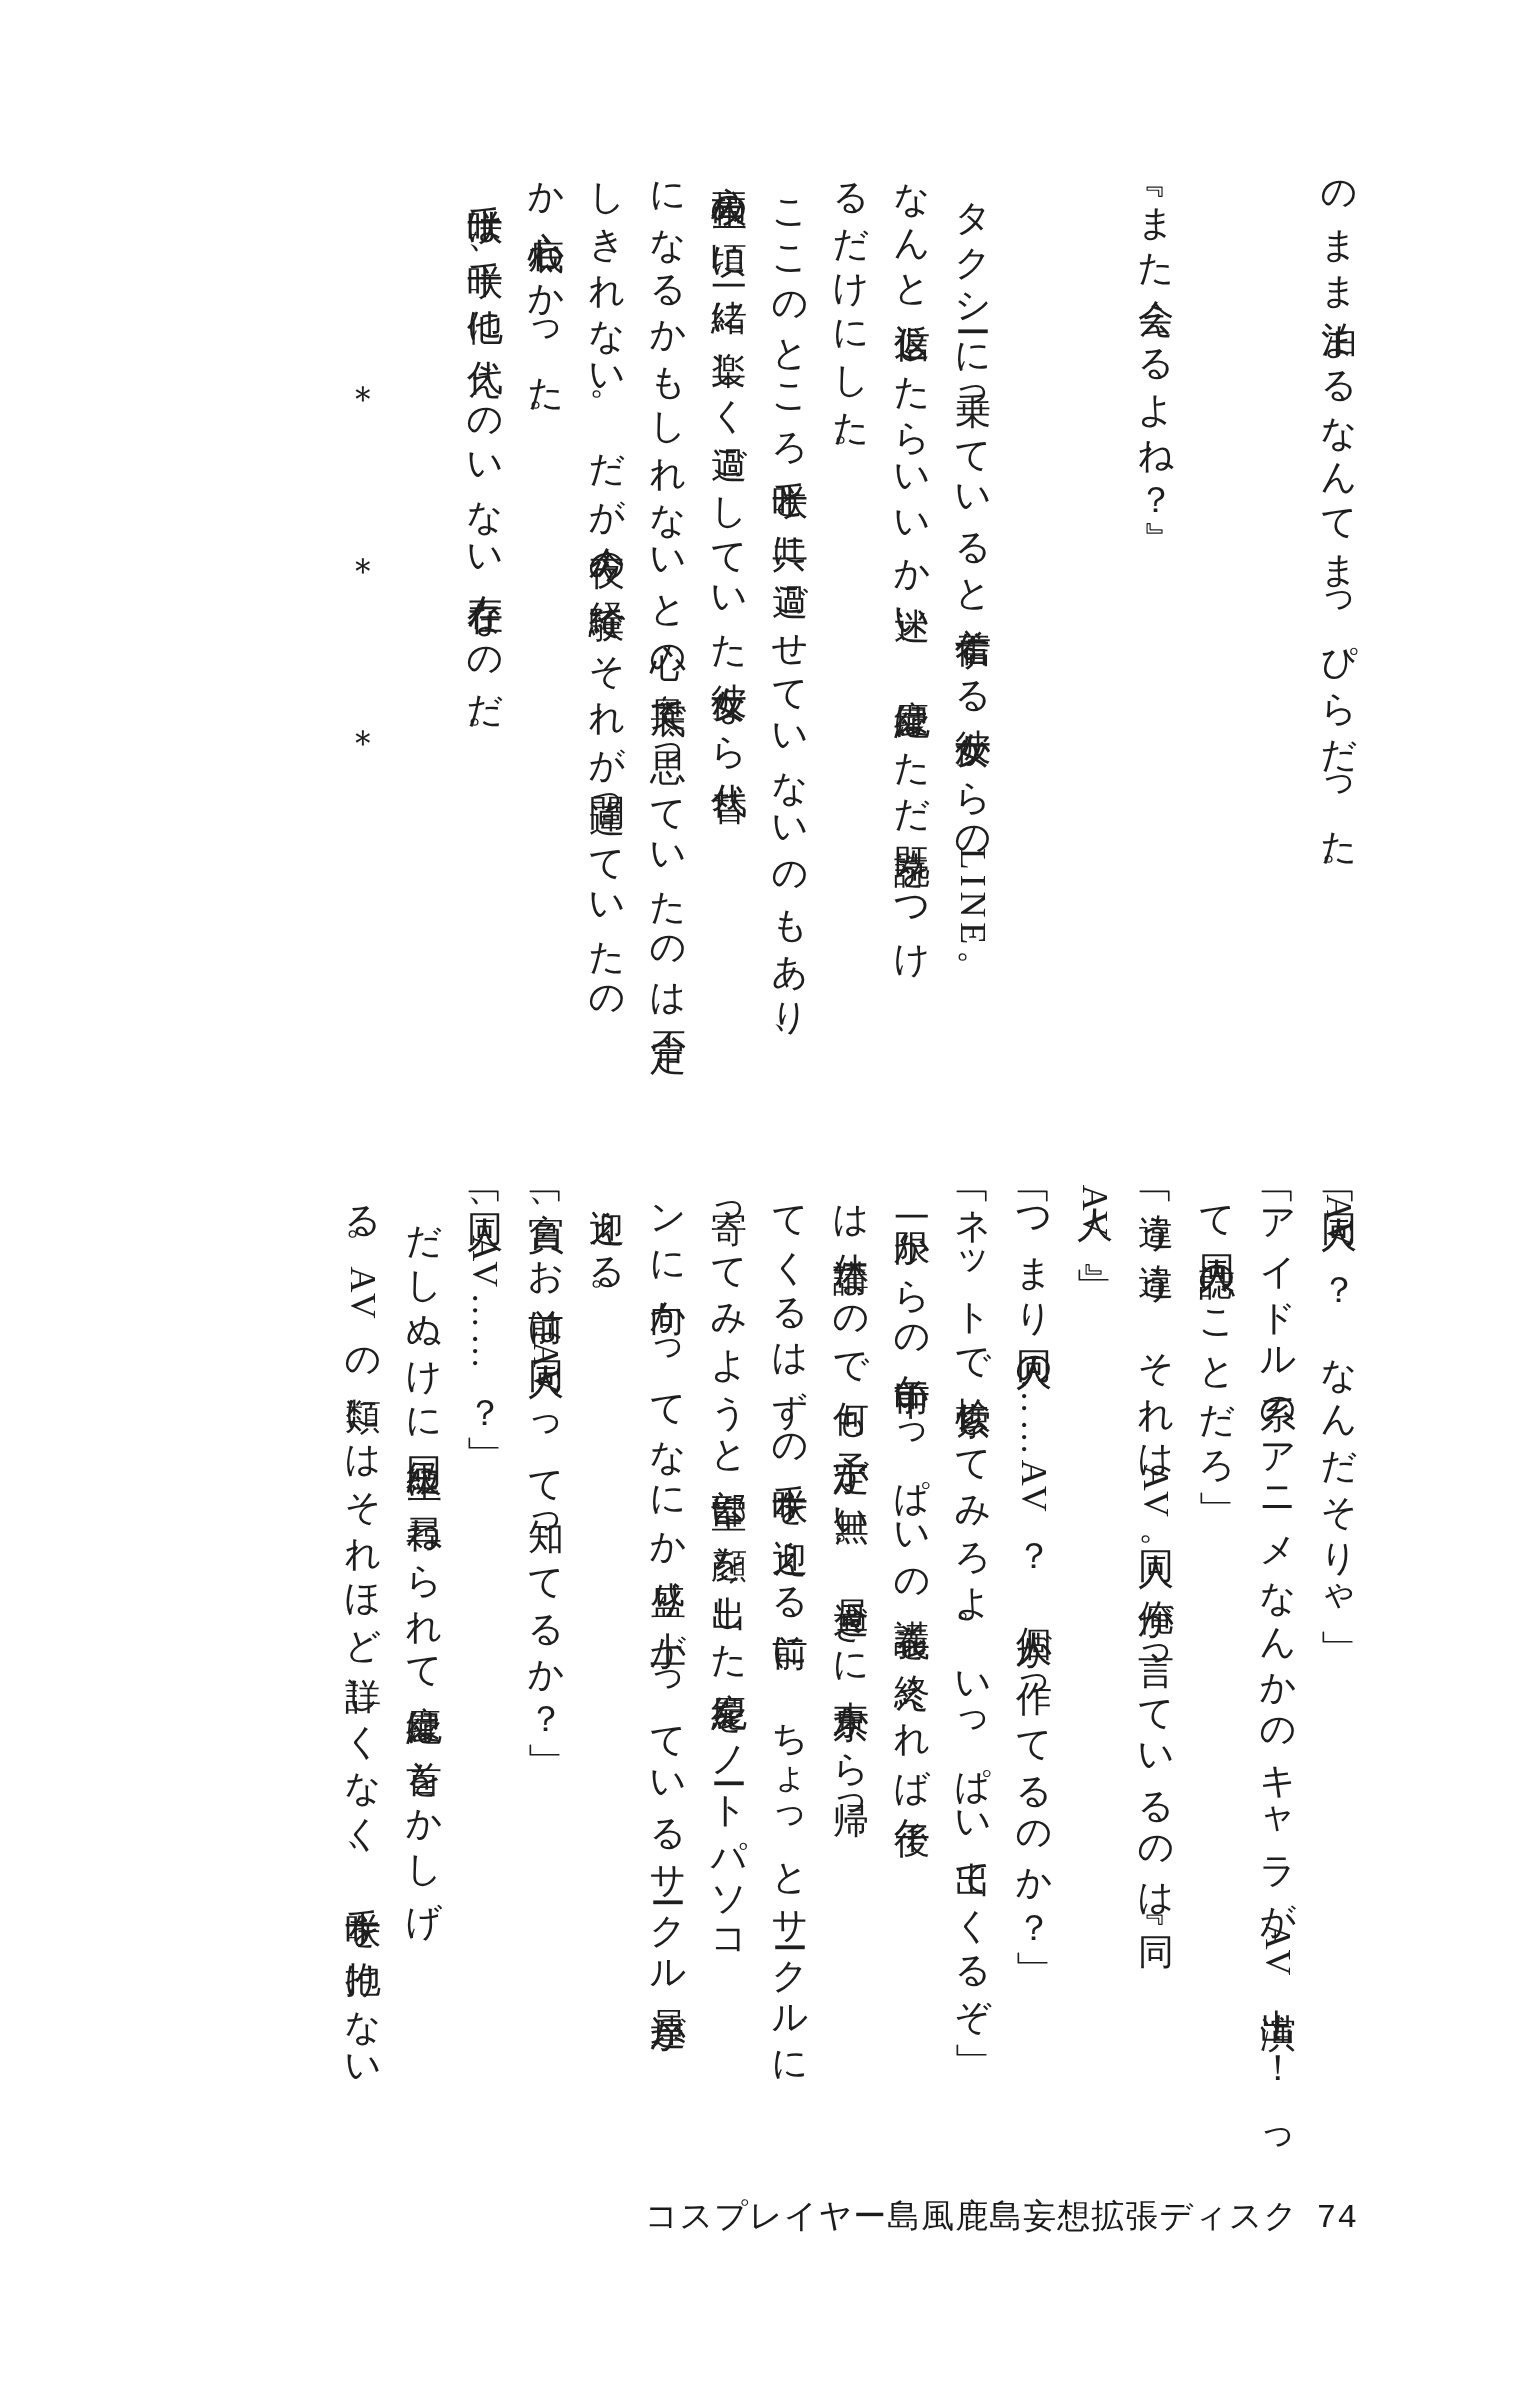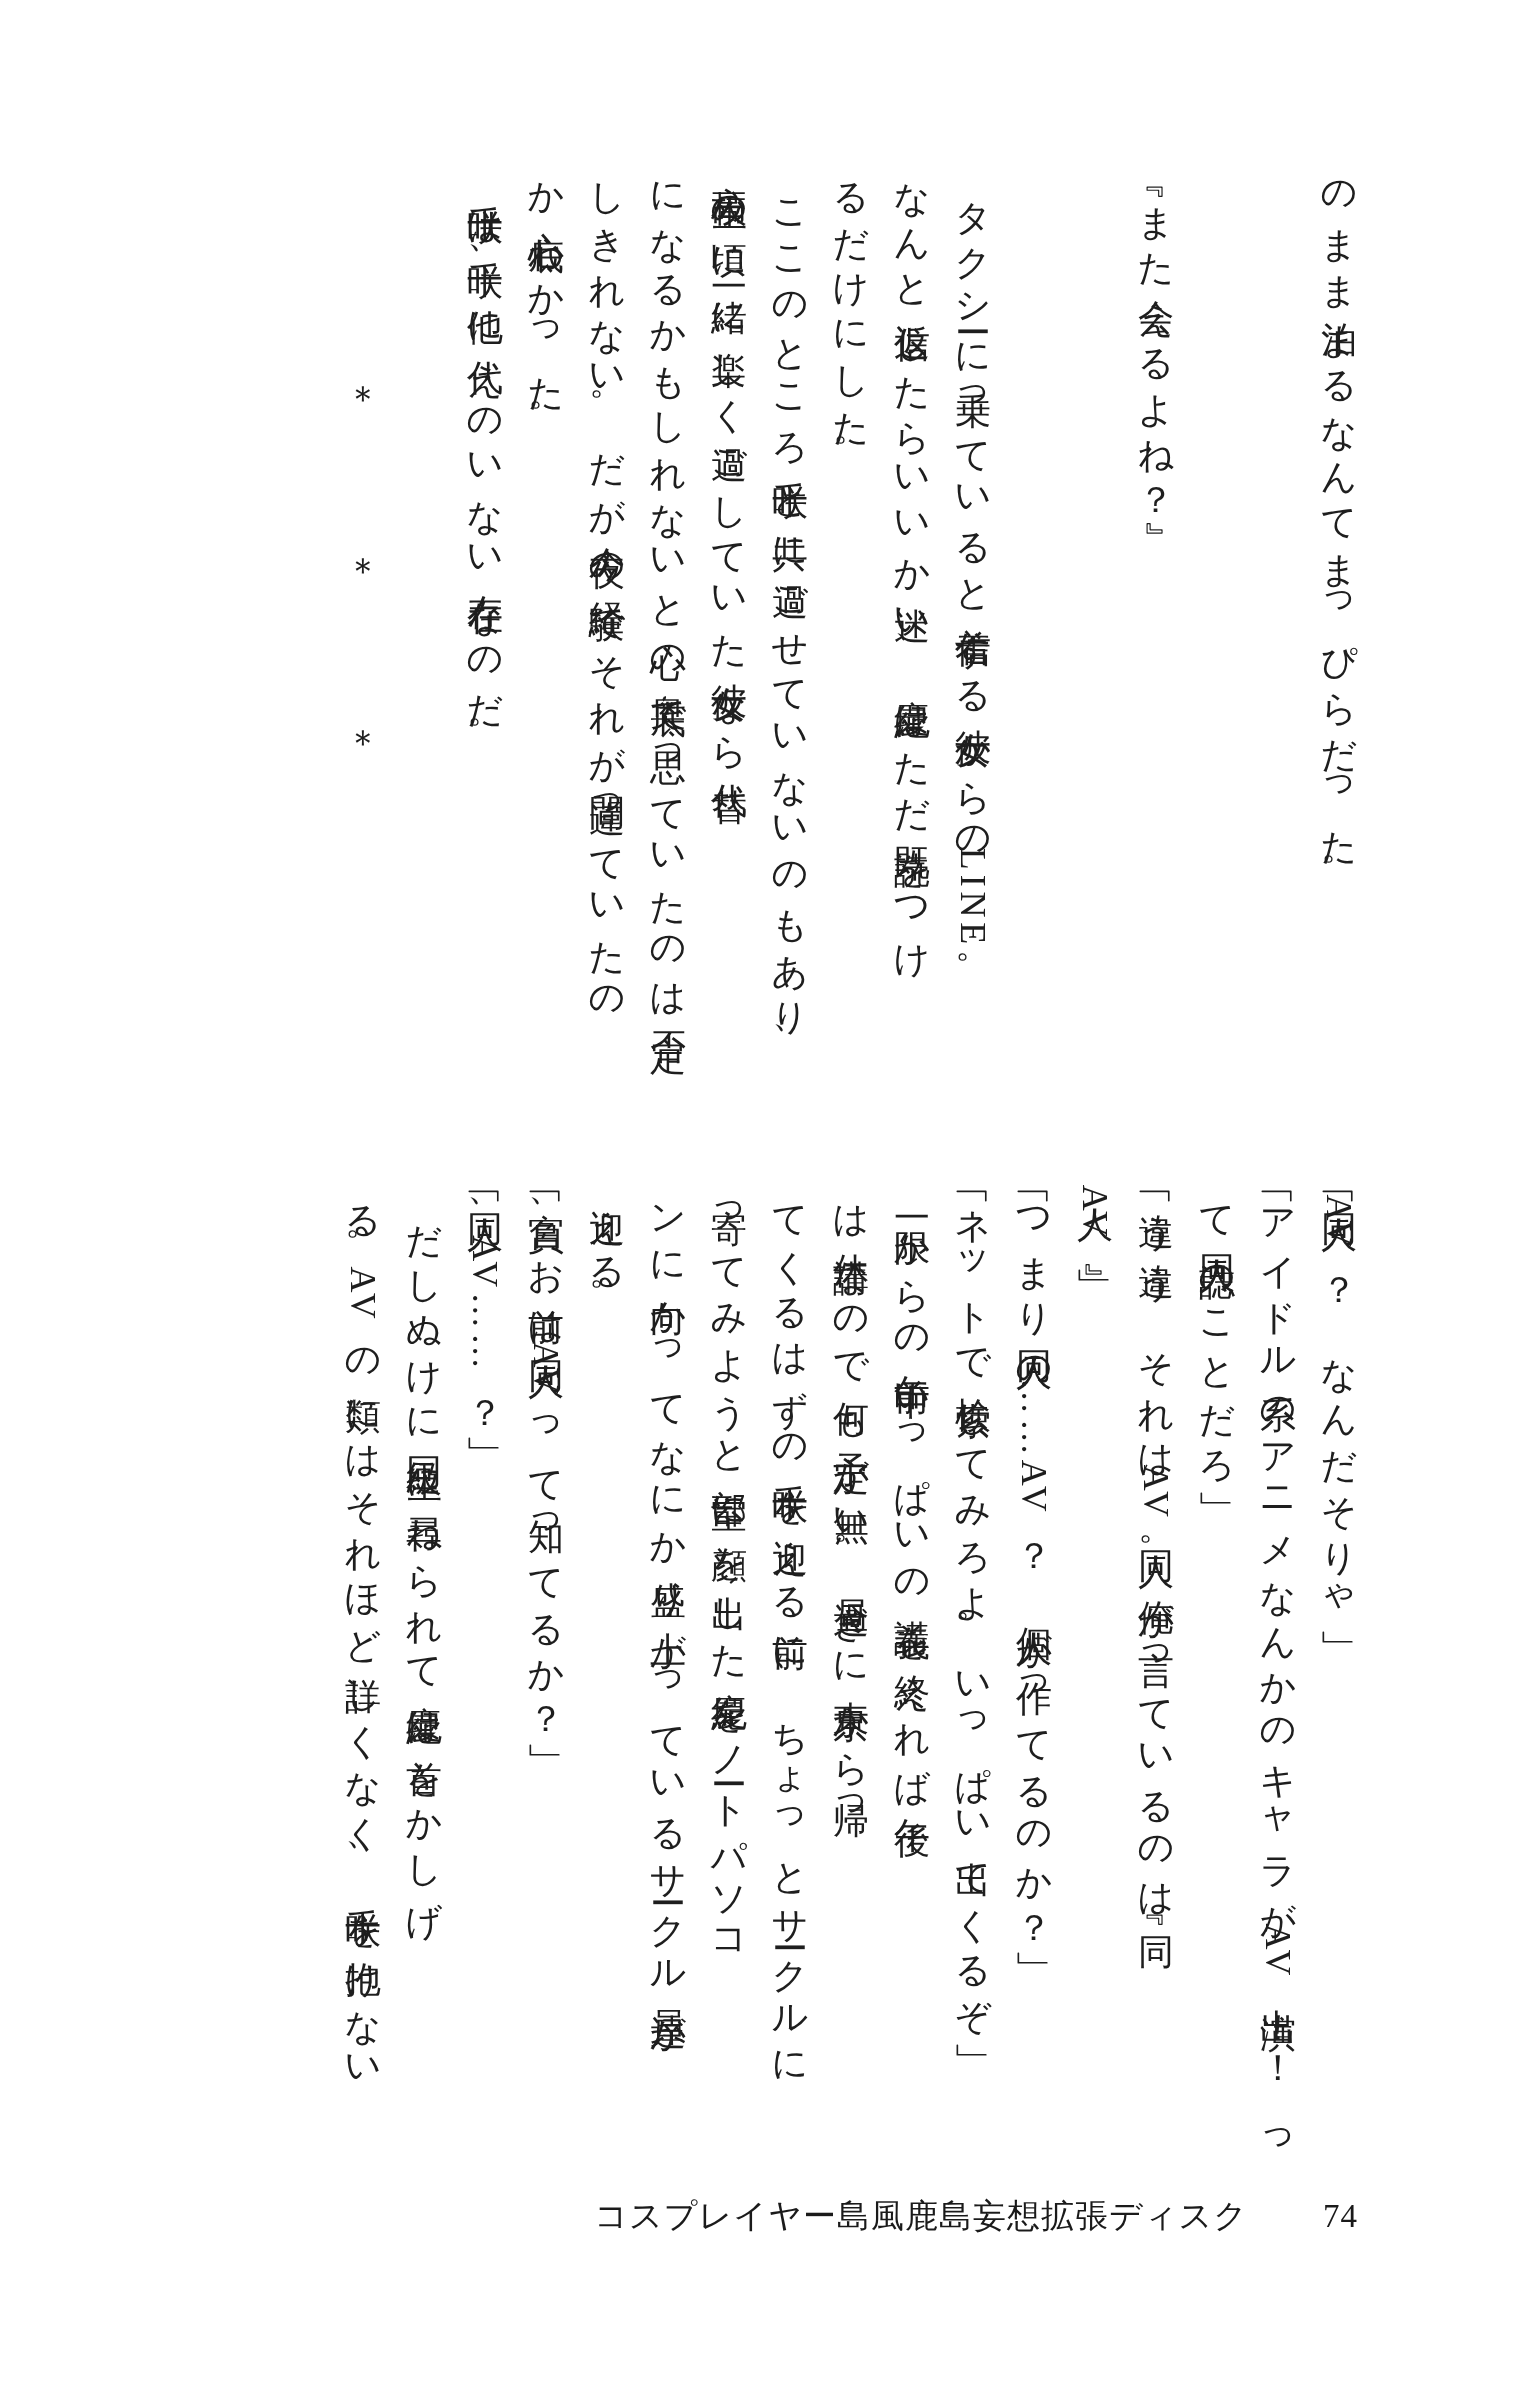--- a/index.html
+++ b/index.html
@@ -44,28 +44,27 @@
   .asterisks {
     text-indent: 204px;
     letter-spacing: 50px;
   }
   #footer {
     position: absolute;
     top: 2194px;
     right: 179px;
     display: flex;
     align-items: baseline;
-    font-family: Liberation Serif, serif;
+    font-family: Liberation Mono, monospace;
     font-size: 33px;
     letter-spacing: 1px;
     color: #1a1a1a;
-    gap: 29px;
   }
   #footer .page-num {
-    margin-left: 46px;
+    margin-left: 18px;
   }
 </style>
 </head>
 <body>
 
 <div class="dan" id="top-dan">
   <p>のまま泊まるなんてまっぴらだった。</p>
   <p class="blank"></p>
   <p class="blank"></p>
   <p class="indent">『また会えるよね？』</p>

